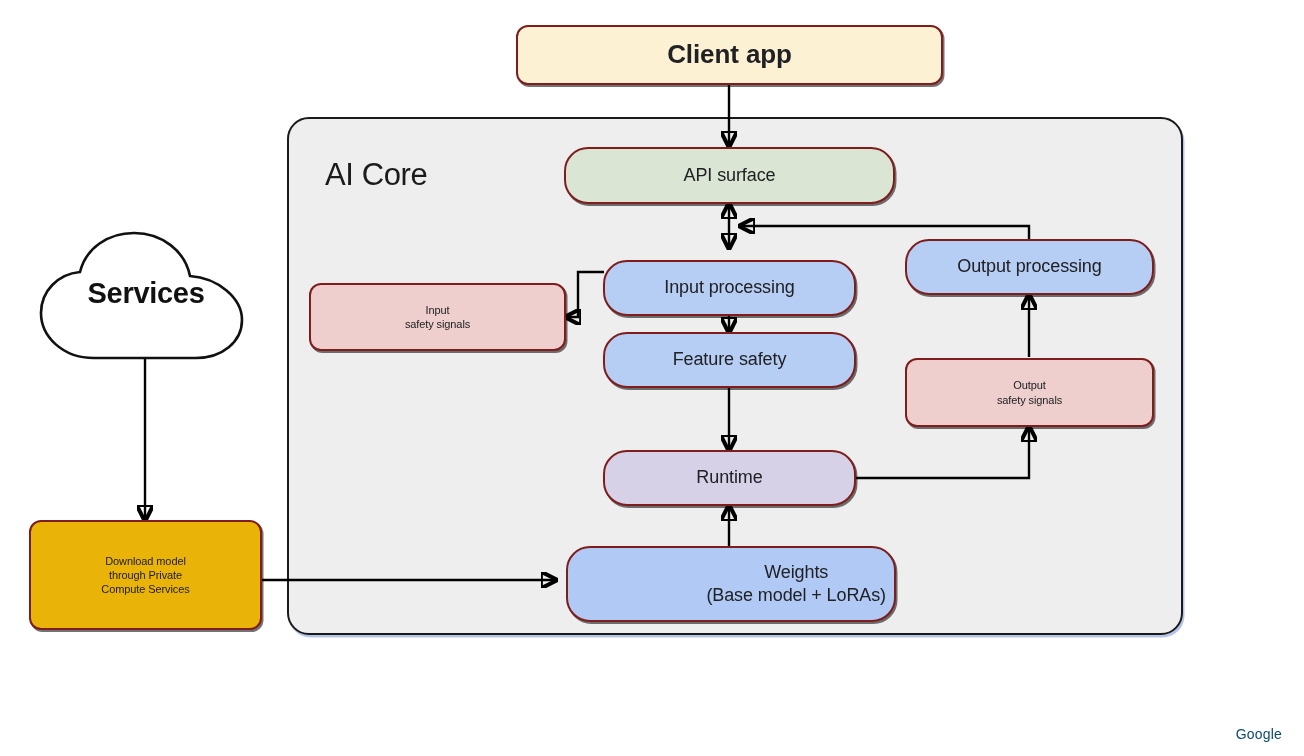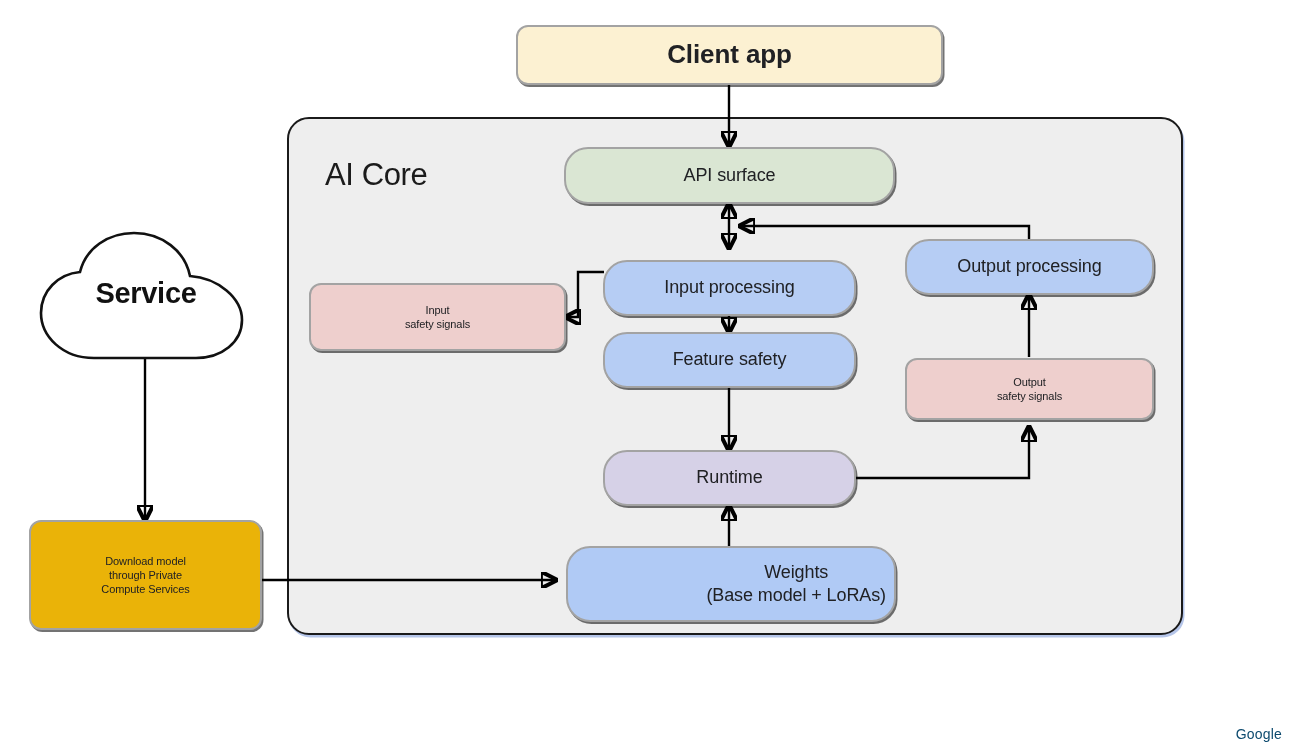--- a/index.html
+++ b/index.html
@@ -20,21 +20,21 @@
     overflow: hidden;
   }
   
   .node {
     position: absolute;
     box-sizing: border-box;
     display: flex;
     align-items: center;
     justify-content: center;
     text-align: center;
-    border: 2px solid #a3a3a3;
+    border: 2px solid #7f1d1d;
     border-radius: 12px;
     line-height: 1.28;
     letter-spacing: -0.1px;
     box-shadow: 1.5px 2px 0 rgba(0,0,0,0.55);
   }
   .node .label { display: block; padding: 0 8px; }
 
   .n-client     { background: #fcf1d2; }
   .n-api        { background: #dae6d3; }
   .n-blue       { background: #b6cdf4; }
@@ -141,21 +141,21 @@
     <svg width="220" height="135" viewBox="0 0 220 135">
       <path d="M 58 130
                C 26 130, 5 108, 5 85
                C 5 63, 22 46, 44 44
                C 50 20, 72 5, 98 5
                C 126 5, 149 23, 154 48
                C 182 50, 206 70, 206 92
                C 206 114, 186 130, 160 130 Z" fill="#ffffff" stroke="#111111" stroke-width="2.6"></path>
     </svg>
   </div>
-  <div id="service-label" style="left:46px; top:277px; width:200px;">Service</div>
+  <div id="service-label" style="left:46px; top:277px; width:200px;">Services</div>
 
   <div class="node n-client fs26" style="left:516px; top:25px; width:427px; height:60px;">
     <span class="label">Client app</span>
   </div>
 
   <div class="node n-api fs18" style="left:564px; top:147px; width:331px; height:57px;">
     <span class="label">API surface</span>
   </div>
 
   <div class="node n-blue fs18" style="left:603px; top:248px; width:253px; height:56px;margin-top:12px;">
@@ -181,21 +181,21 @@
     <span class="label">
       <span>Weights</span><br>
       <span>(Base model + LoRAs)</span>
     </span>
   </div>
 
   <div class="node n-blue fs18" style="left:905px; top:239px; width:249px; height:56px;">
     <span class="label">Output processing</span>
   </div>
 
-  <div class="node n-pink fs17" style="left:905px; top:358px; width:249px; height:62px;">
+  <div class="node n-pink fs17" style="left:905px; top:358px; width:249px; height:69px;">
     <span class="label">
       <span>Output</span><br>
       <span>safety signals</span>
     </span>
   </div>
 
   <div class="node n-gray fs17" style="left:29px; top:520px; width:233px; height:110px;">
     <span class="label">
       <span>Download model</span><br>
       <span>through Private</span><br>

